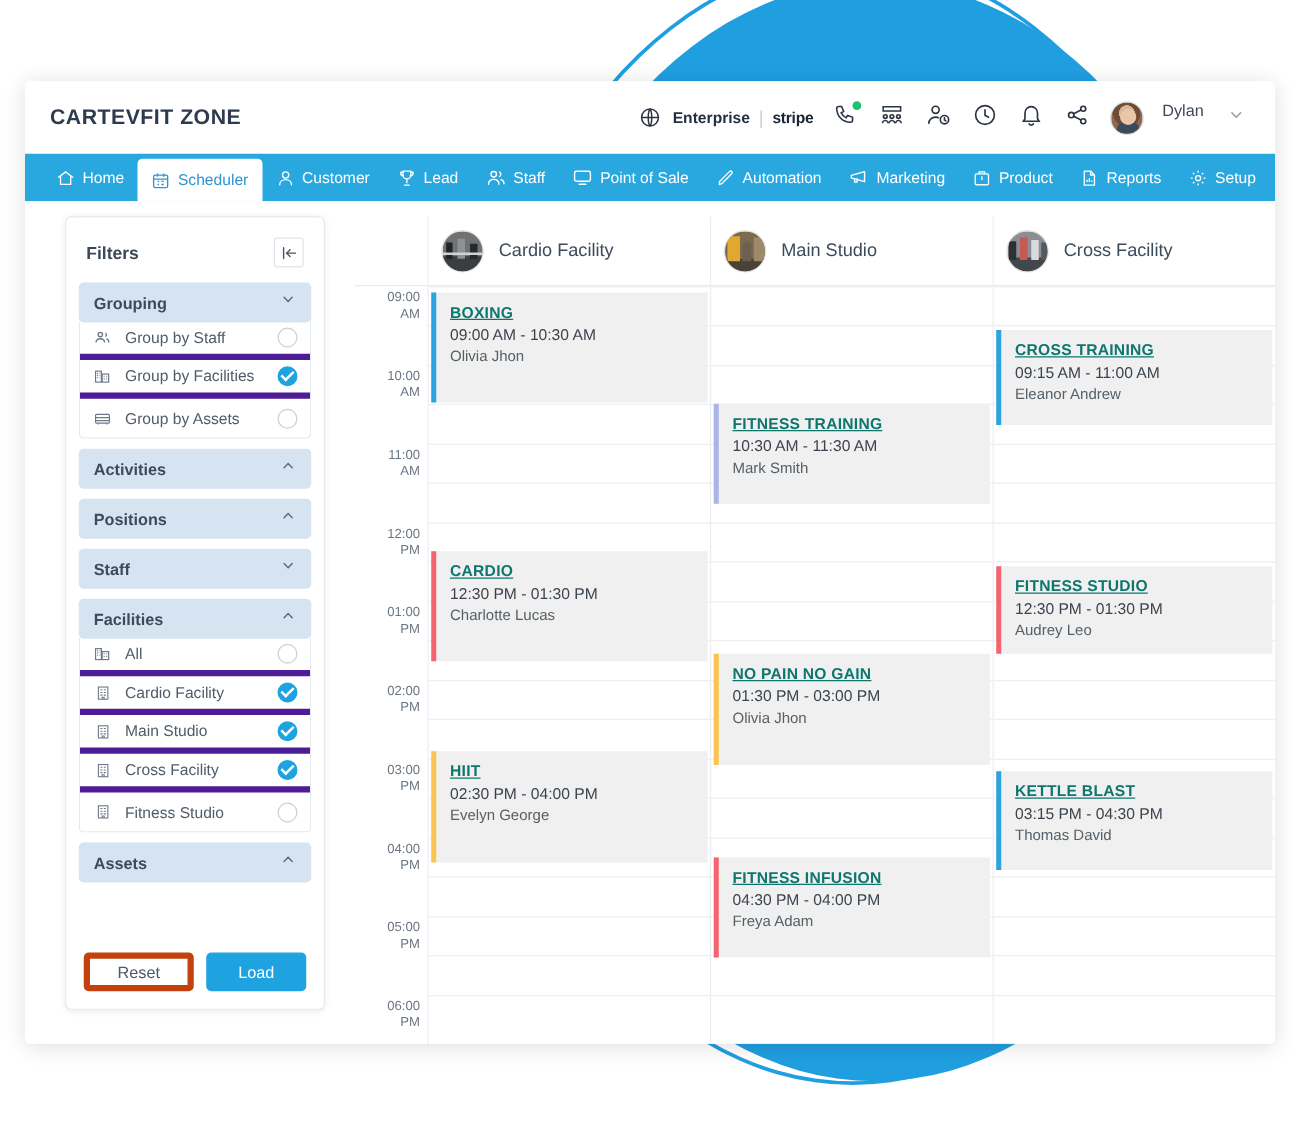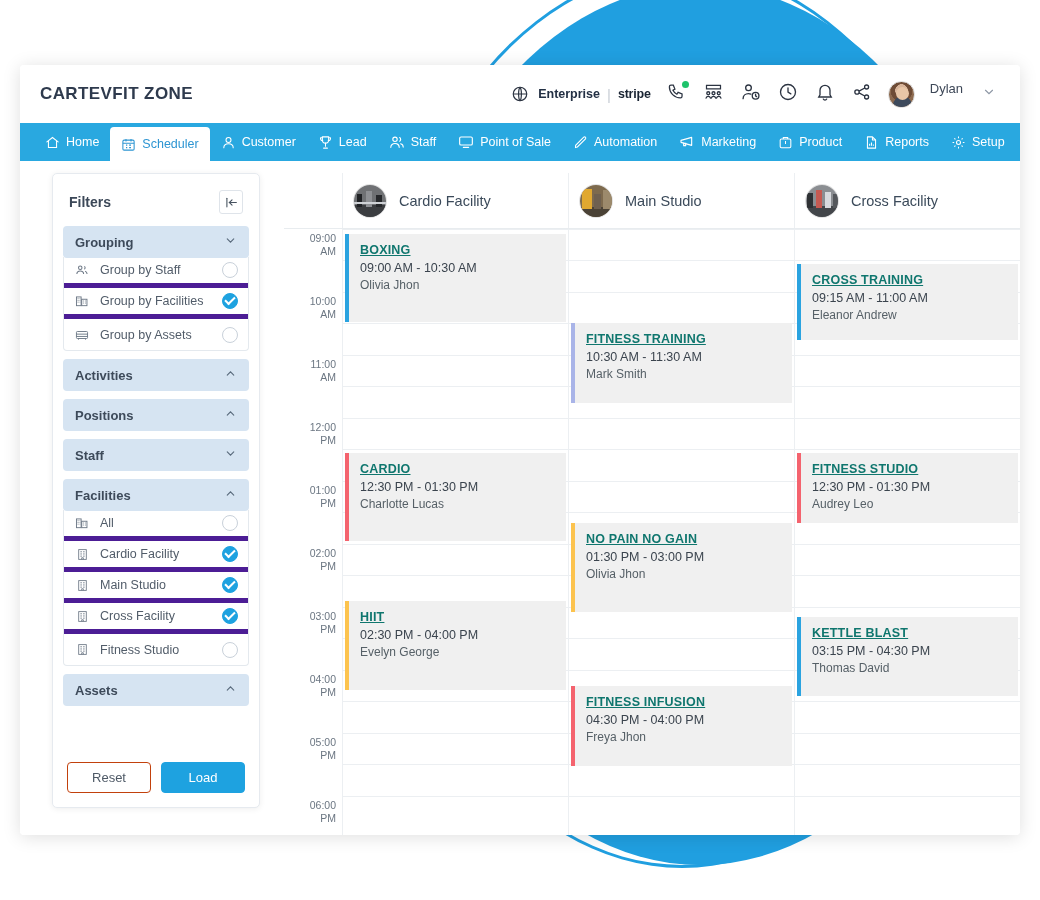--- a/index.html
+++ b/index.html
@@ -156,21 +156,21 @@
   .radio.checked::after {
     content:""; width:8px; height:4px;
     border-left:2px solid #fff; border-bottom:2px solid #fff;
     transform: rotate(-45deg) translate(1px,-1px);
   }
   .sb-actions { margin-top: auto; display:flex; gap:10px; padding: 14px 4px 4px 4px; }
   .btn {
     flex:1; height:31px; border-radius:4px; font-size:13px; cursor:pointer;
     display:flex; align-items:center; justify-content:center;
   }
-  .btn-reset { background:#fff; border:1px solid #c2410c; color:#4e5966; }
+  .btn-reset { background:#fff; border:5px solid #c2410c; color:#4e5966; }
   .btn-load { background:#1ea2e0; border:1px solid #1ea2e0; color:#fff; }
 
   
   .sched { flex:1; display:flex; flex-direction:column; min-width:0; margin-left: 24px; }
   .sched-head { display:flex; height: 56px; flex:0 0 56px; border-bottom:1px solid #e8ecef; }
   .time-gutter-head { width: 58px; flex:0 0 58px; }
   .fac-head {
     flex:1; display:flex; align-items:center; gap:12px;
     padding-left: 10px; border-left:1px solid #eceff2;
   }
@@ -642,21 +642,21 @@
                 <div class="hline" style="top:472px"></div>
               <div class="hline" style="top:504px"></div>
                 <div class="hline" style="top:535px"></div>
               <div class="hline" style="top:567px"></div>
 
               <div class="ev" style="top:5px;height:88px;border-left-color:#2aa3e0">
                 <div class="ev-title">BOXING</div>
                 <div class="ev-time">09:00 AM - 10:30 AM</div>
                 <div class="ev-person">Olivia Jhon</div>
               </div>
-              <div class="ev" style="top:224px;height:88px;border-left-color:#f4636e">
+              <div class="ev" style="top:212px;height:88px;border-left-color:#f4636e">
                 <div class="ev-title">CARDIO</div>
                 <div class="ev-time">12:30 PM - 01:30 PM</div>
                 <div class="ev-person">Charlotte Lucas</div>
               </div>
               <div class="ev" style="top:372px;height:89px;border-left-color:#fcc34e">
                 <div class="ev-title">HIIT</div>
                 <div class="ev-time">02:30 PM - 04:00 PM</div>
                 <div class="ev-person">Evelyn George</div>
               </div>
             </div>
@@ -688,21 +688,21 @@
                 <div class="ev-person">Mark Smith</div>
               </div>
               <div class="ev" style="top:294px;height:89px;border-left-color:#fcc34e">
                 <div class="ev-title">NO PAIN NO GAIN</div>
                 <div class="ev-time">01:30 PM - 03:00 PM</div>
                 <div class="ev-person">Olivia Jhon</div>
               </div>
               <div class="ev" style="top:457px;height:80px;border-left-color:#f4636e">
                 <div class="ev-title">FITNESS INFUSION</div>
                 <div class="ev-time">04:30 PM - 04:00 PM</div>
-                <div class="ev-person">Freya Jhon</div>
+                <div class="ev-person">Freya Adam</div>
               </div>
             </div>
 
             <div class="col">
               <div class="hline" style="top:0"></div>
                 <div class="hline" style="top:31px"></div>
               <div class="hline" style="top:63px"></div>
                 <div class="hline" style="top:94px"></div>
               <div class="hline" style="top:126px"></div>
                 <div class="hline" style="top:157px"></div>

